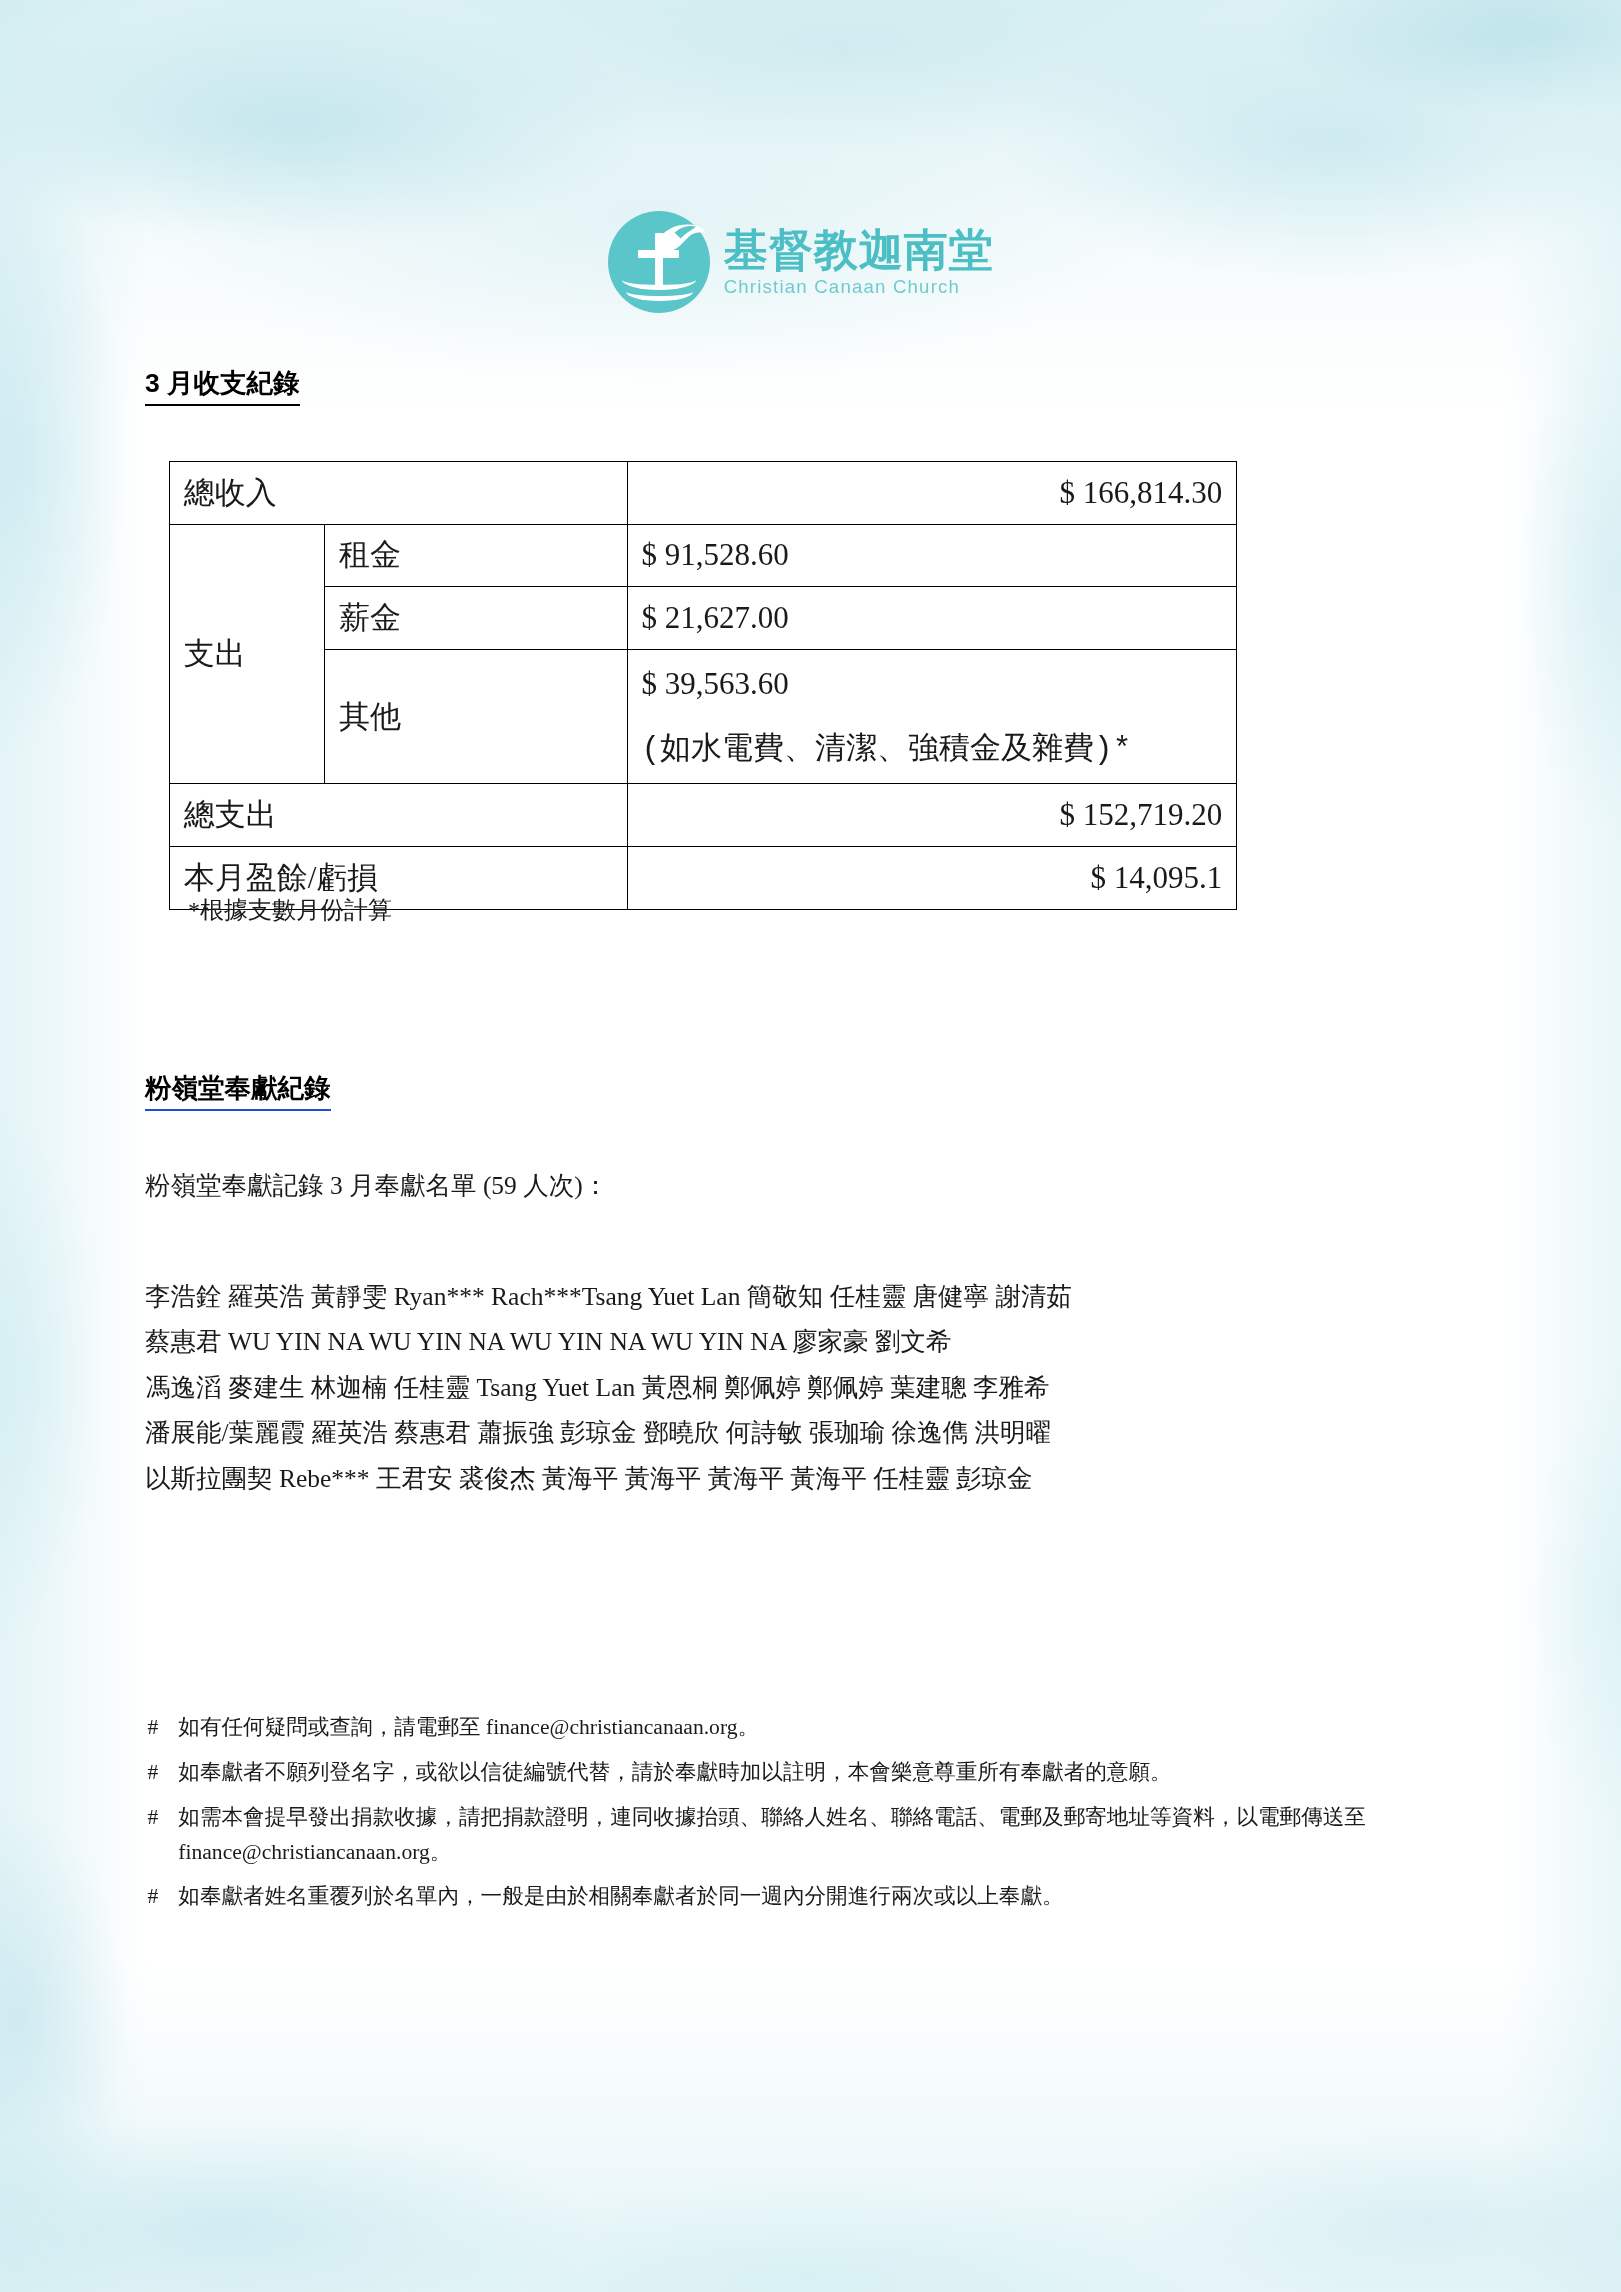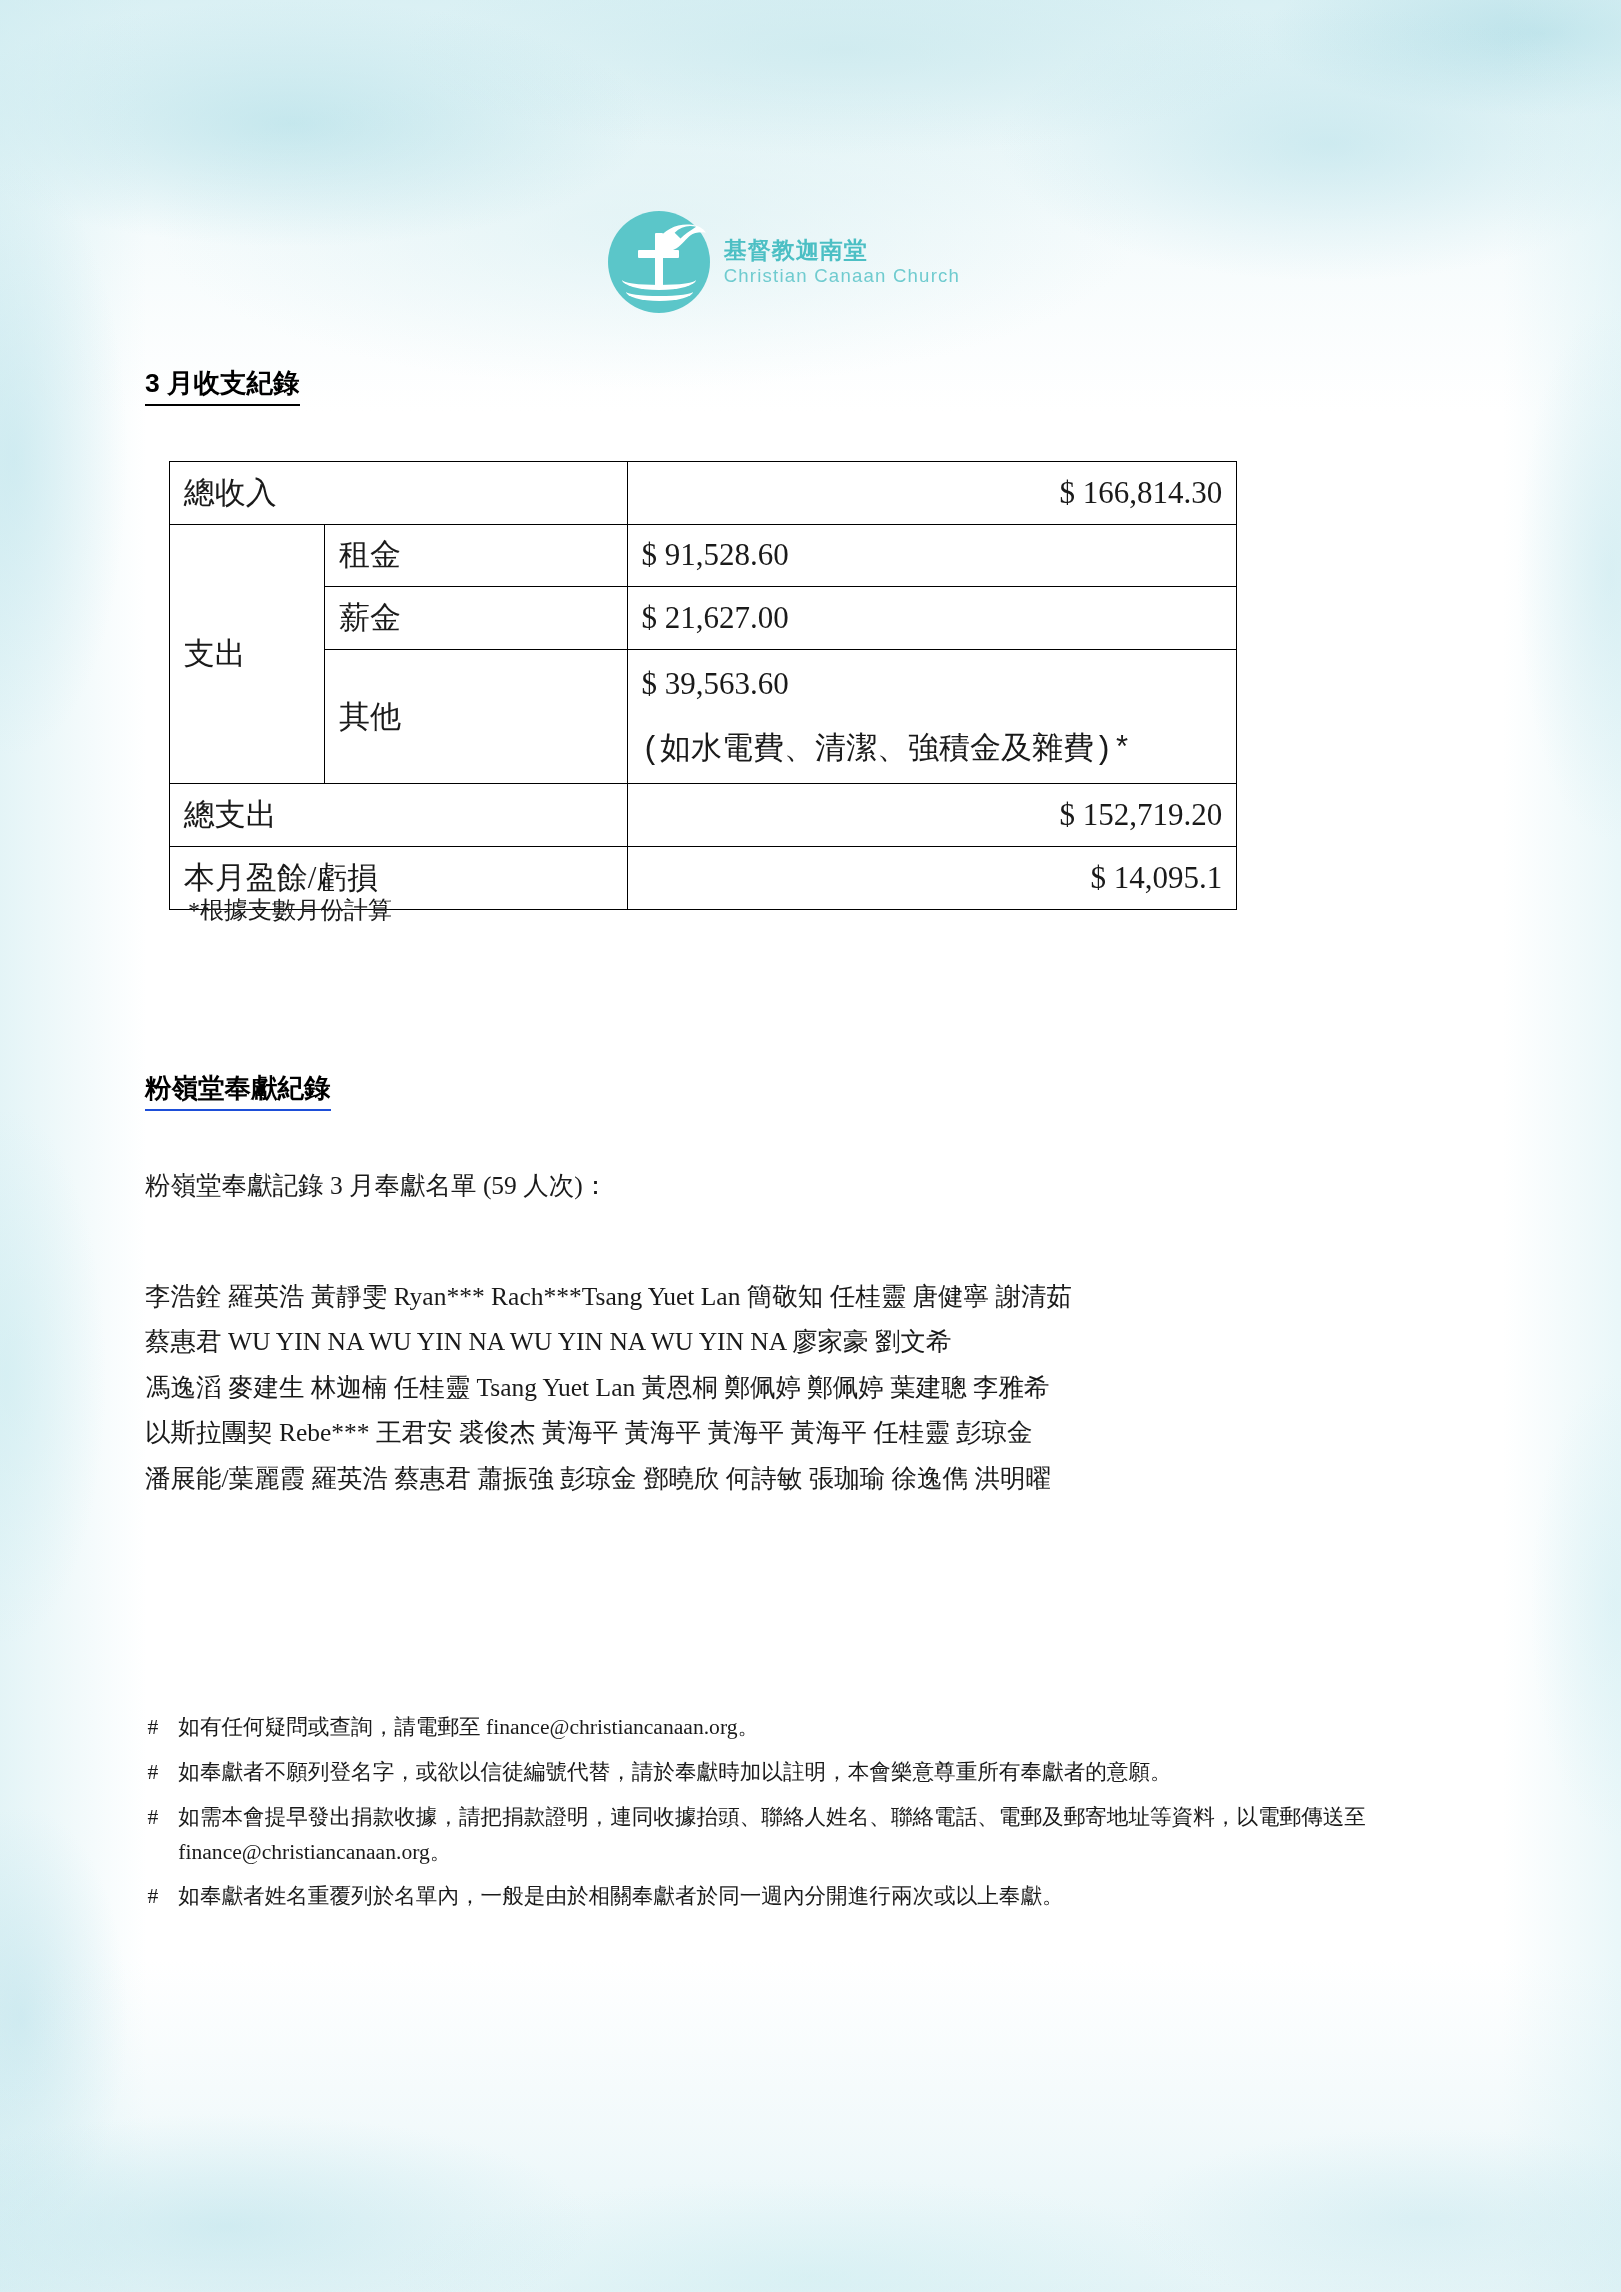--- a/index.html
+++ b/index.html
@@ -140,21 +140,21 @@
     height: 39px;
   }
   .logo-text {
     display: flex;
     flex-direction: column;
     justify-content: center;
     line-height: 1.05;
   }
   .logo-cn {
     font-family: "Liberation Sans", sans-serif;
-    font-size: 23px;
+    font-size: 44px;
     font-weight: bold;
     color: #4cbfc4;
     letter-spacing: 1px;
   }
   .logo-en {
     font-family: "Liberation Sans", sans-serif;
     font-size: 18.6px;
     color: #6fcbcf;
     letter-spacing: 1.2px;
     margin-top: 3.9px;
@@ -314,22 +314,22 @@
     <div class="table-footnote">*根據支數月份計算</div>
 
     <h2 class="sec-title" id="title-offering">粉嶺堂奉獻紀錄</h2>
 
     <div class="off-intro">粉嶺堂奉獻記錄 3 月奉獻名單 (59 人次)：</div>
 
     <div class="names-block">
       <div class="nrow">李浩銓 羅英浩 黃靜雯 Ryan*** Rach***Tsang Yuet Lan 簡敬知 任桂靈 唐健寧 謝清茹</div>
       <div class="nrow">蔡惠君 WU YIN NA WU YIN NA WU YIN NA WU YIN NA 廖家豪 劉文希</div>
       <div class="nrow">馮逸滔 麥建生 林迦楠 任桂靈 Tsang Yuet Lan 黃恩桐 鄭佩婷 鄭佩婷 葉建聰 李雅希</div>
+      <div class="nrow">潘展能/葉麗霞 羅英浩 蔡惠君 蕭振強 彭琼金 鄧曉欣 何詩敏 張珈瑜 徐逸儁 洪明曜</div>
       <div class="nrow">以斯拉團契 Rebe*** 王君安 裘俊杰 黃海平 黃海平 黃海平 黃海平 任桂靈 彭琼金</div>
-      <div class="nrow">潘展能/葉麗霞 羅英浩 蔡惠君 蕭振強 彭琼金 鄧曉欣 何詩敏 張珈瑜 徐逸儁 洪明曜</div>
     </div>
 
     <div class="notes">
       <div class="note-item">
         <span class="note-hash">#</span>
         <span class="note-body">如有任何疑問或查詢，請電郵至 finance@christiancanaan.org。</span>
       </div>
       <div class="note-item">
         <span class="note-hash">#</span>
         <span class="note-body">如奉獻者不願列登名字，或欲以信徒編號代替，請於奉獻時加以註明，本會樂意尊重所有奉獻者的意願。</span>

